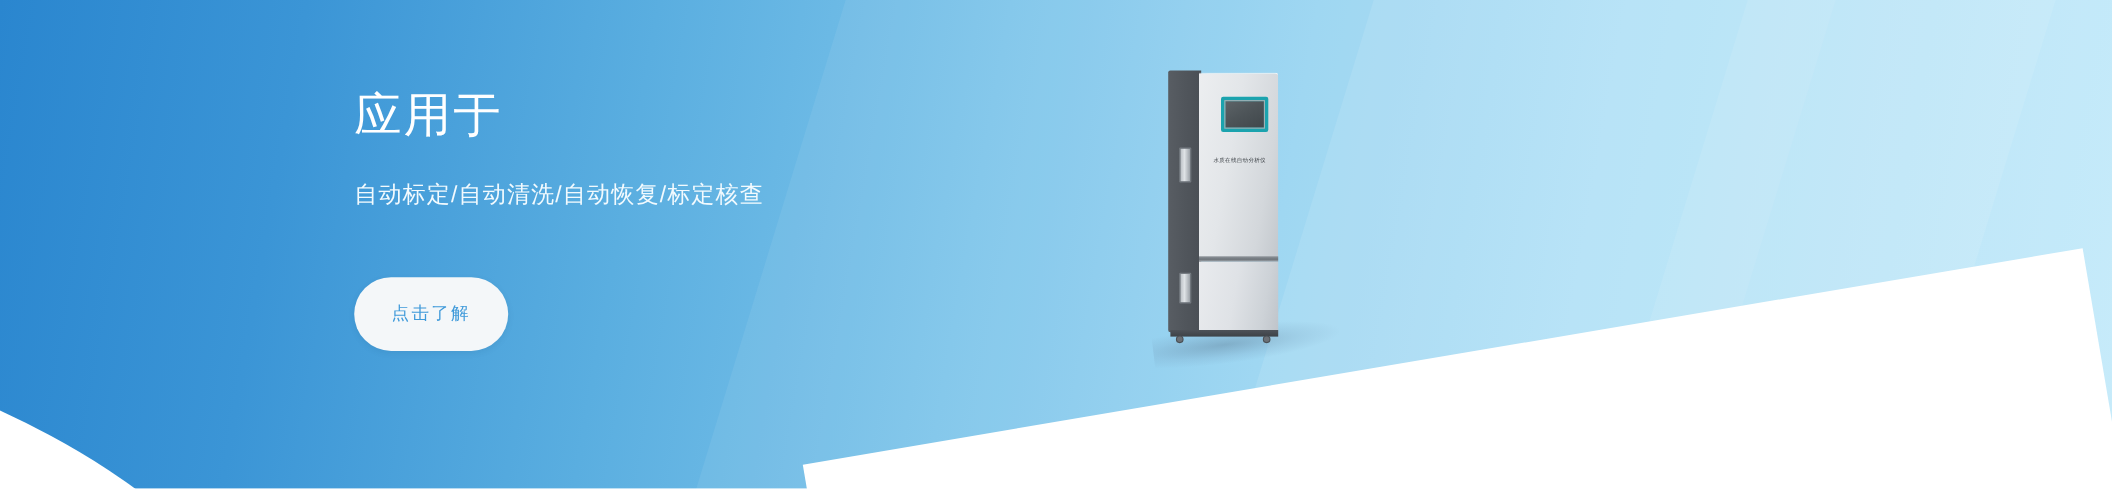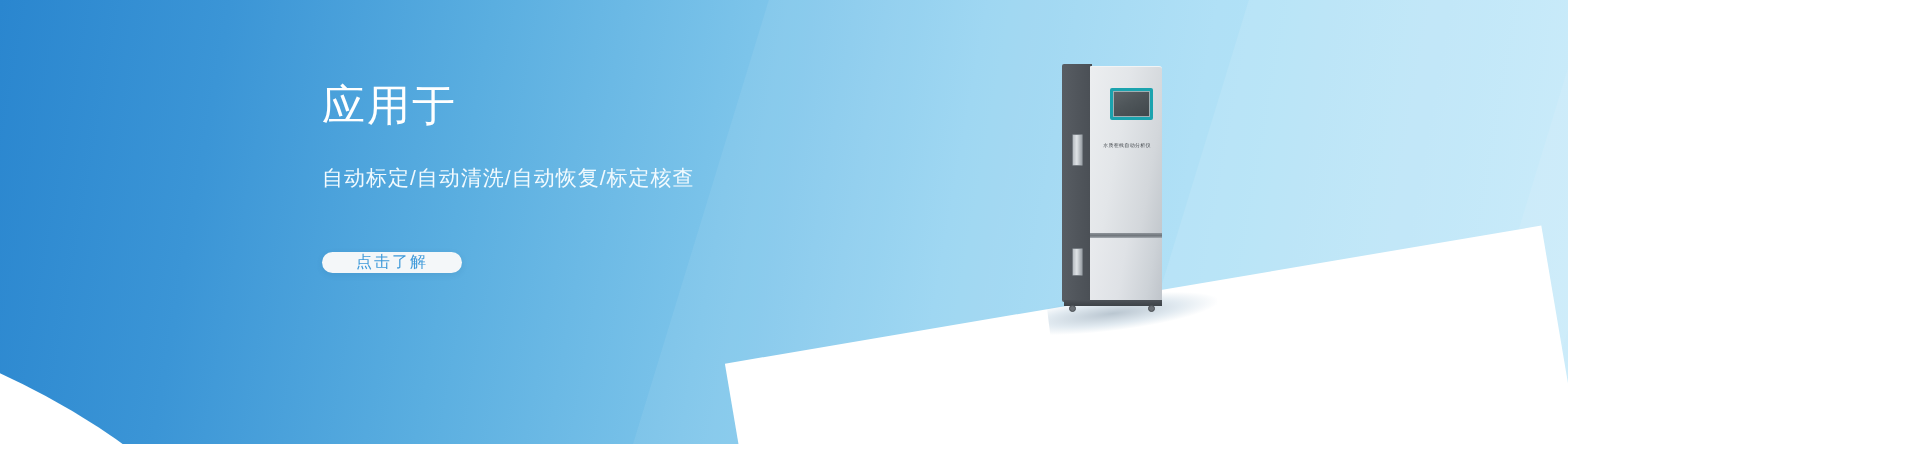--- a/index.html
+++ b/index.html
@@ -6,21 +6,21 @@
     margin: 0;
     padding: 0;
     background: #ffffff;
   }
   body {
     font-family: "Liberation Sans", "DejaVu Sans", sans-serif;
   }
 
   .banner {
     position: relative;
-    width: 1568px;
+    width: 1920px;
     height: 450px;
     overflow: hidden;
     background: #d946ef;
   }
 
   
   .bg-base {
     position: absolute;
     inset: 0;
     background: linear-gradient(100deg,
@@ -114,21 +114,21 @@
     font-size: 21px;
     line-height: 30px;
     font-weight: 400;
     letter-spacing: 1px;
     white-space: nowrap;
   }
 
   .cta-button {
     display: inline-block;
     margin-top: 38px;
-    padding: 0 34px;
+    padding: 23px 34px;
     min-width: 58px;
     text-align: center;
     background: #f4f7f9;
     color: #3f9ada;
     font-size: 16px;
     letter-spacing: 2px;
     border: none;
     border-radius: 40px;
     cursor: pointer;
     box-shadow: 0 2px 6px rgba(20,70,110,0.10);

